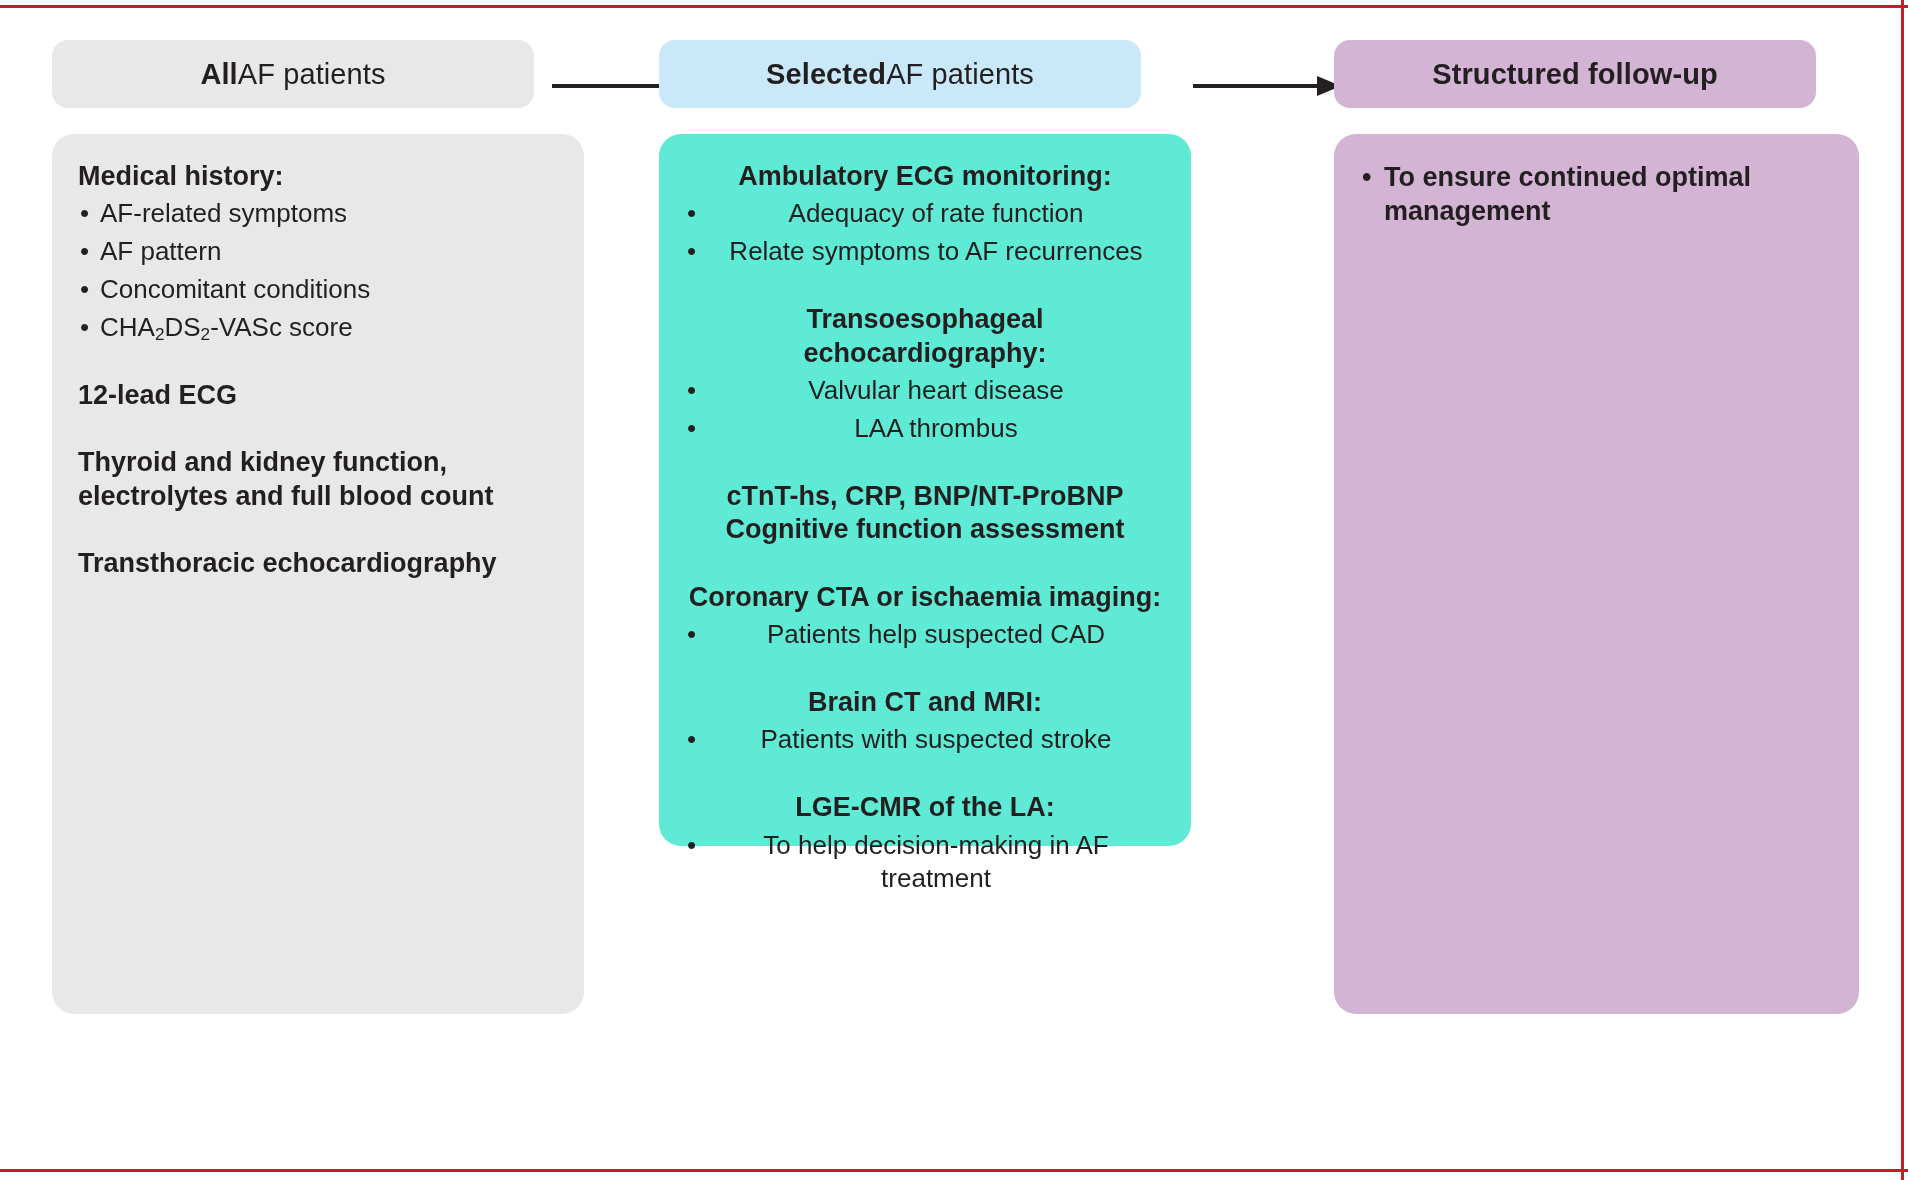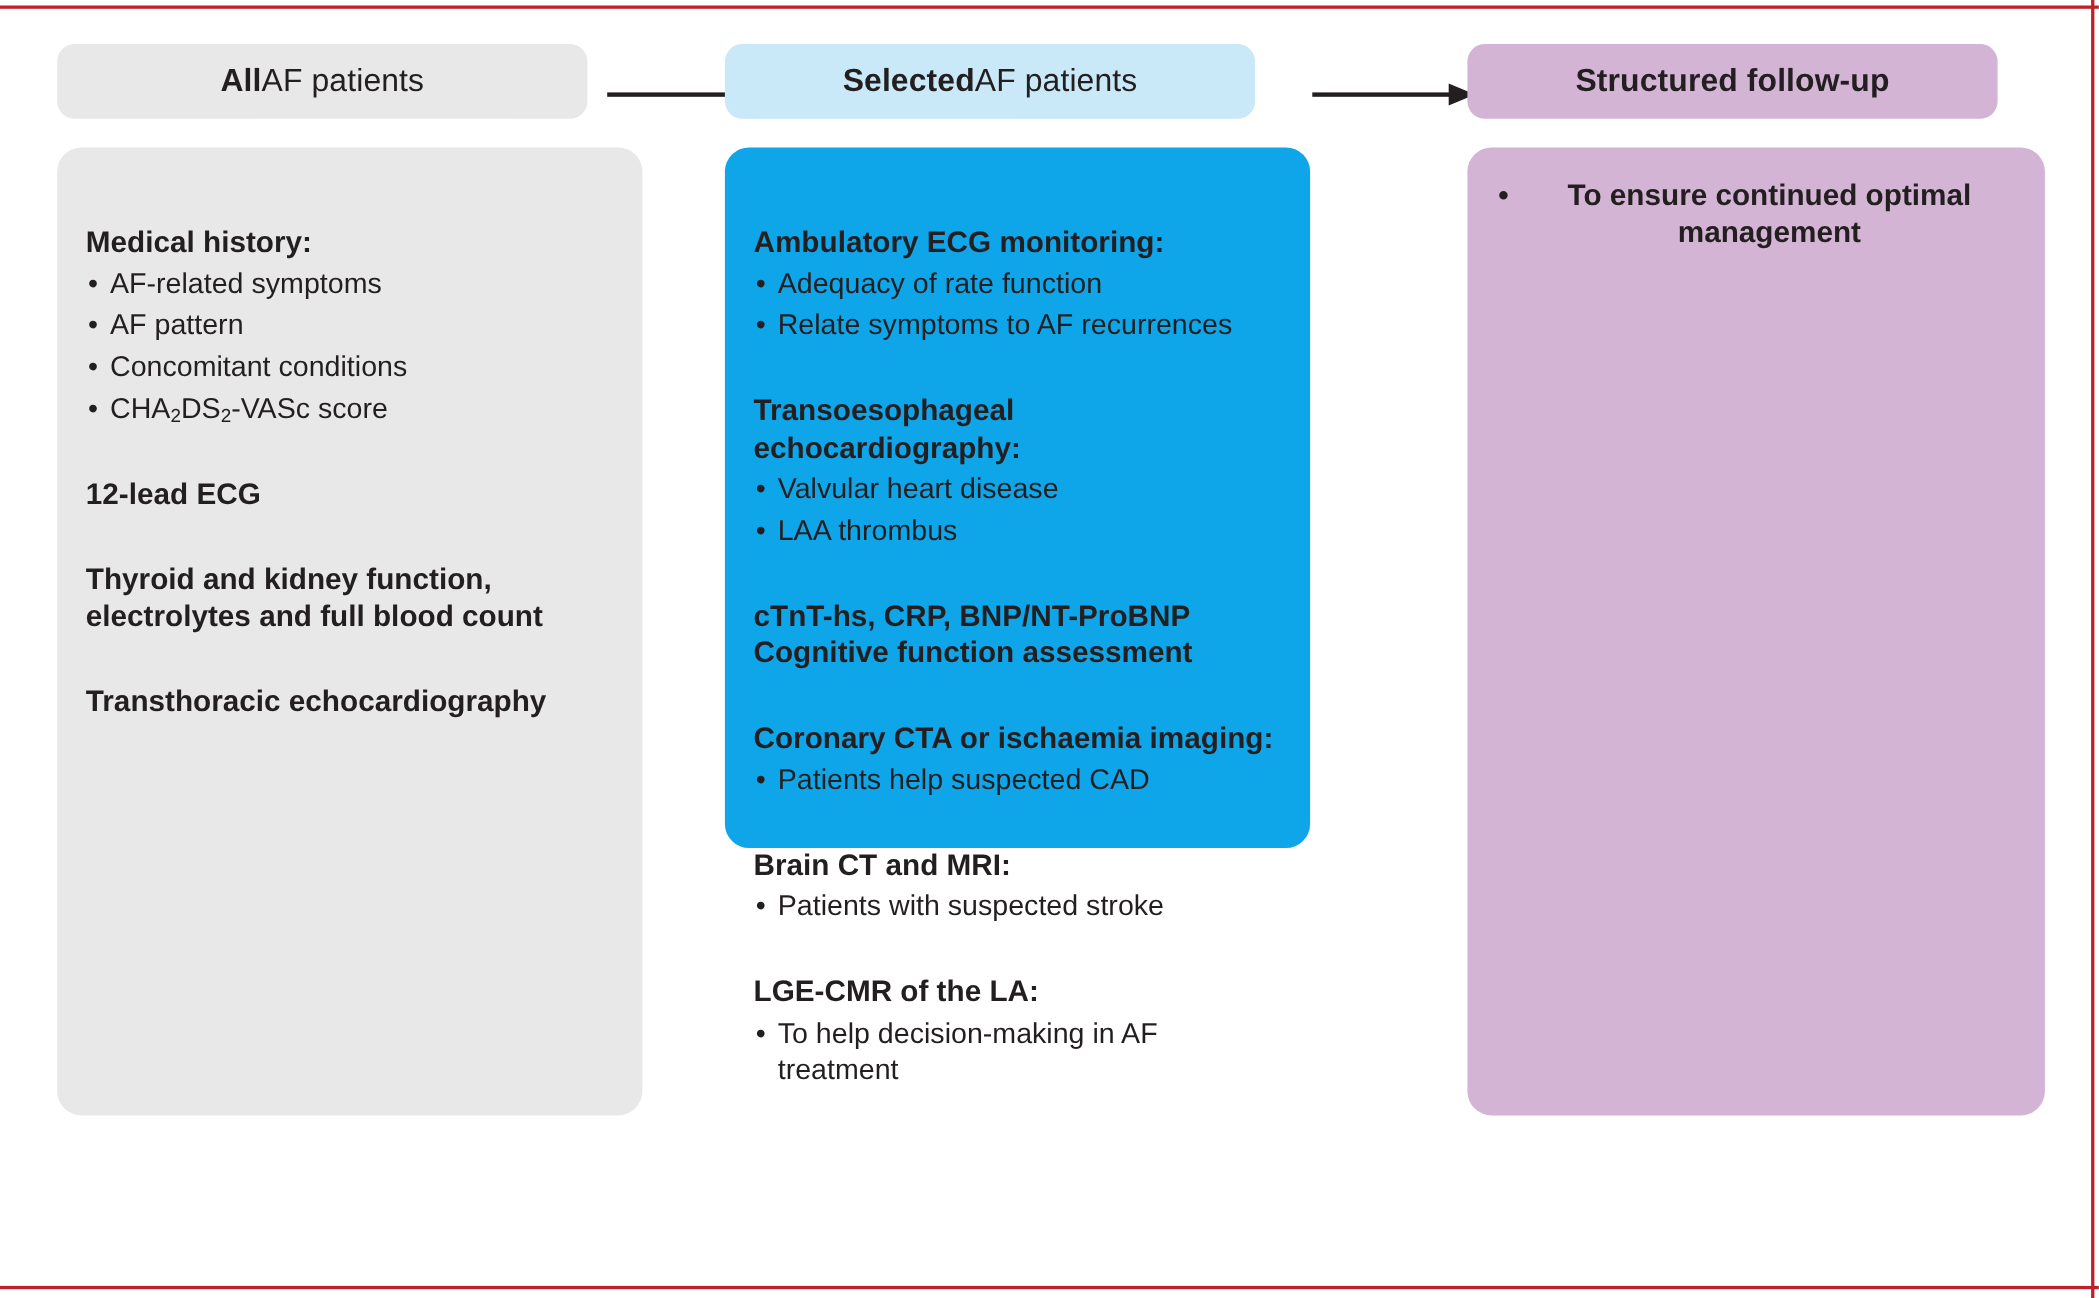--- a/index.html
+++ b/index.html
@@ -49,21 +49,21 @@
     width: 1908px;
     height: 1180px;
   }
 
   .column {
     position: absolute;
     top: 40px;
   }
   .col-1 { left: 52px;  width: 532px; }
   .col-2 { left: 659px; width: 532px; }
-  .col-3 { left: 1334px; width: 525px; text-align: center; }
+  .col-3 { left: 1334px; width: 525px; }
 
   
   .header-pill {
     height: 68px;
     border-radius: 16px;
     display: flex;
     align-items: center;
     justify-content: center;
     font-size: 29px;
     letter-spacing: 0.1px;
@@ -103,33 +103,32 @@
   }
 
   
   .panel {
     margin-top: 26px;
     border-radius: 22px;
     padding: 26px 26px 30px 26px;
     box-sizing: border-box;
   }
   .panel-grey   { background: #e8e8e8; height: 880px; }
-  .panel-blue   { background: #0ea5e9; height: 637px; }
+  .panel-blue   { background: #5eead4; height: 712px; text-align: center; }
   .panel-purple { background: #d3b4d4; height: 880px; }
 
   
   .block { margin-bottom: 34px; }
   .block:last-child { margin-bottom: 0; }
 
   .heading {
     font-weight: bold;
     font-size: 27px;
     line-height: 1.24;
     margin-bottom: 2px;
-    margin-top: 44px;
   }
 
   .bullet {
     font-size: 26px;
     line-height: 1.3;
     padding-left: 22px;
     position: relative;
     margin-top: 4px;
   }
   .bullet::before {

